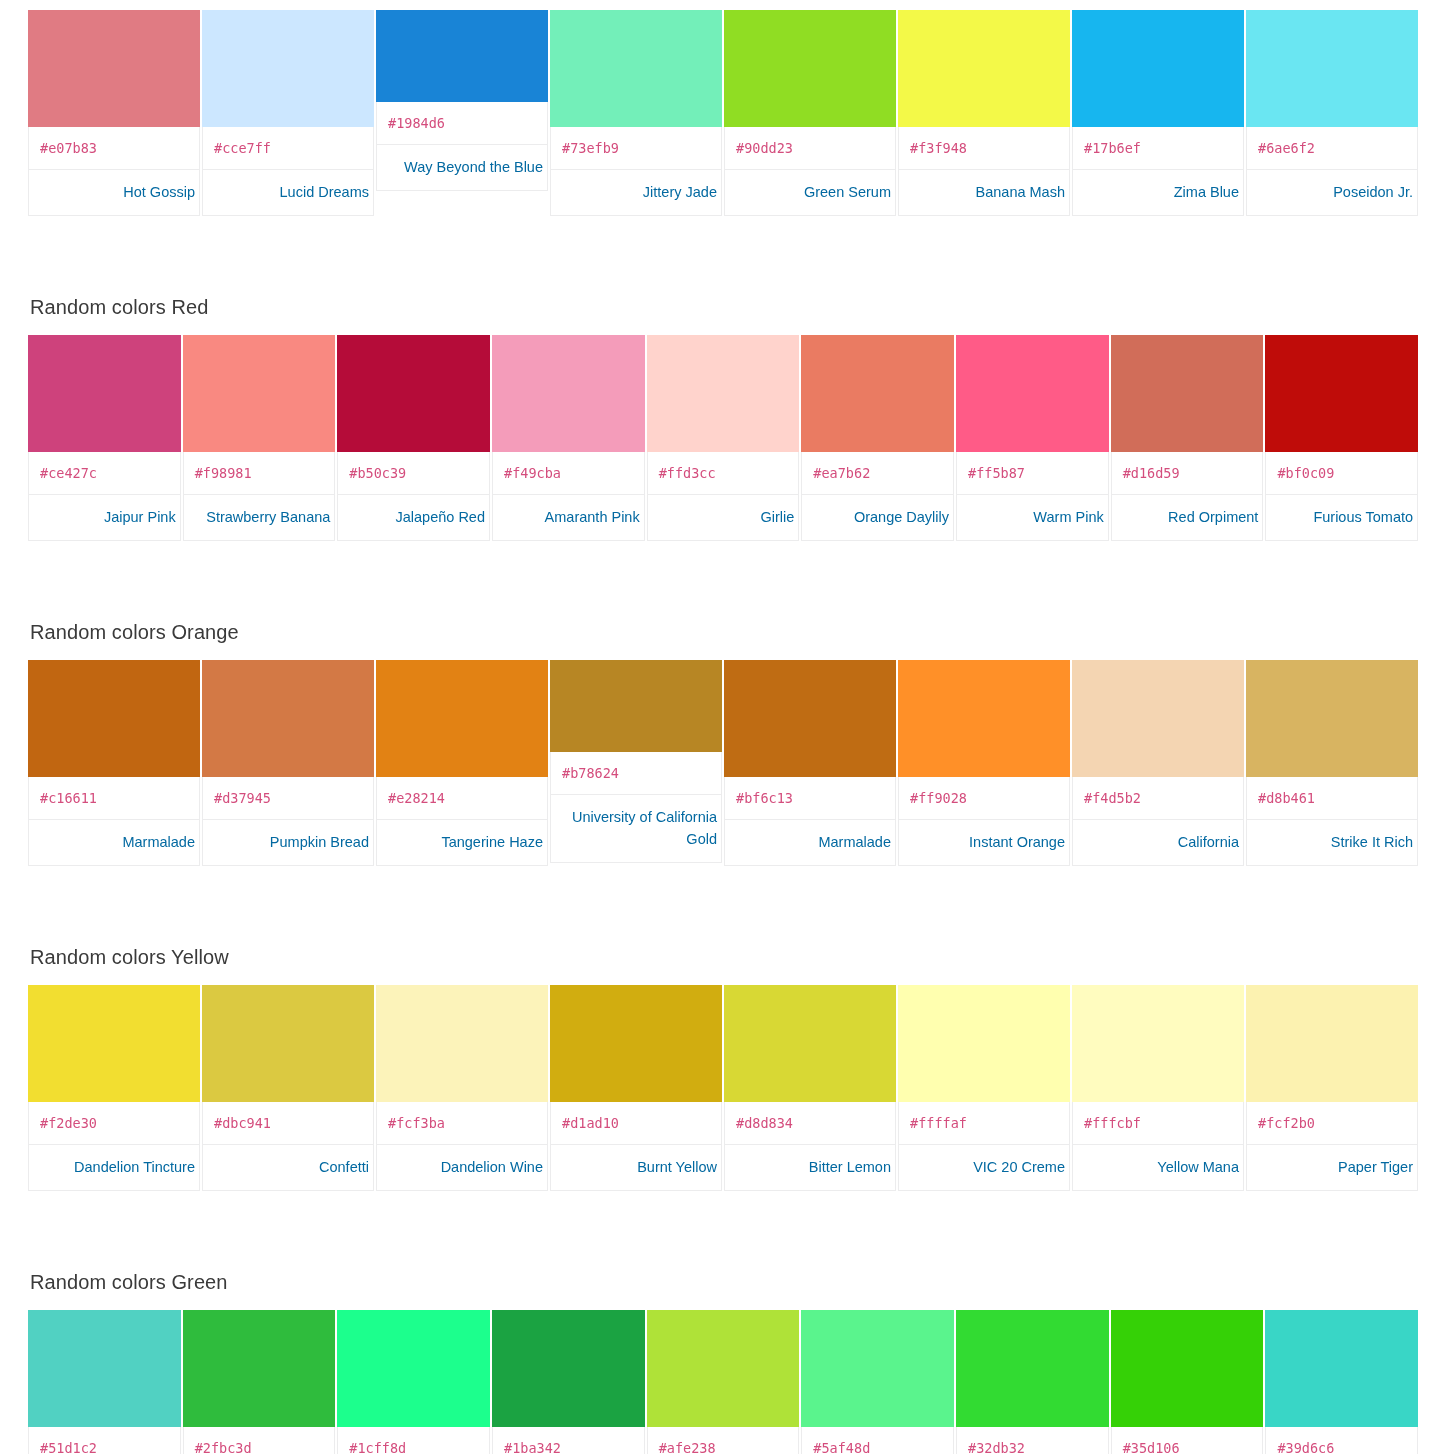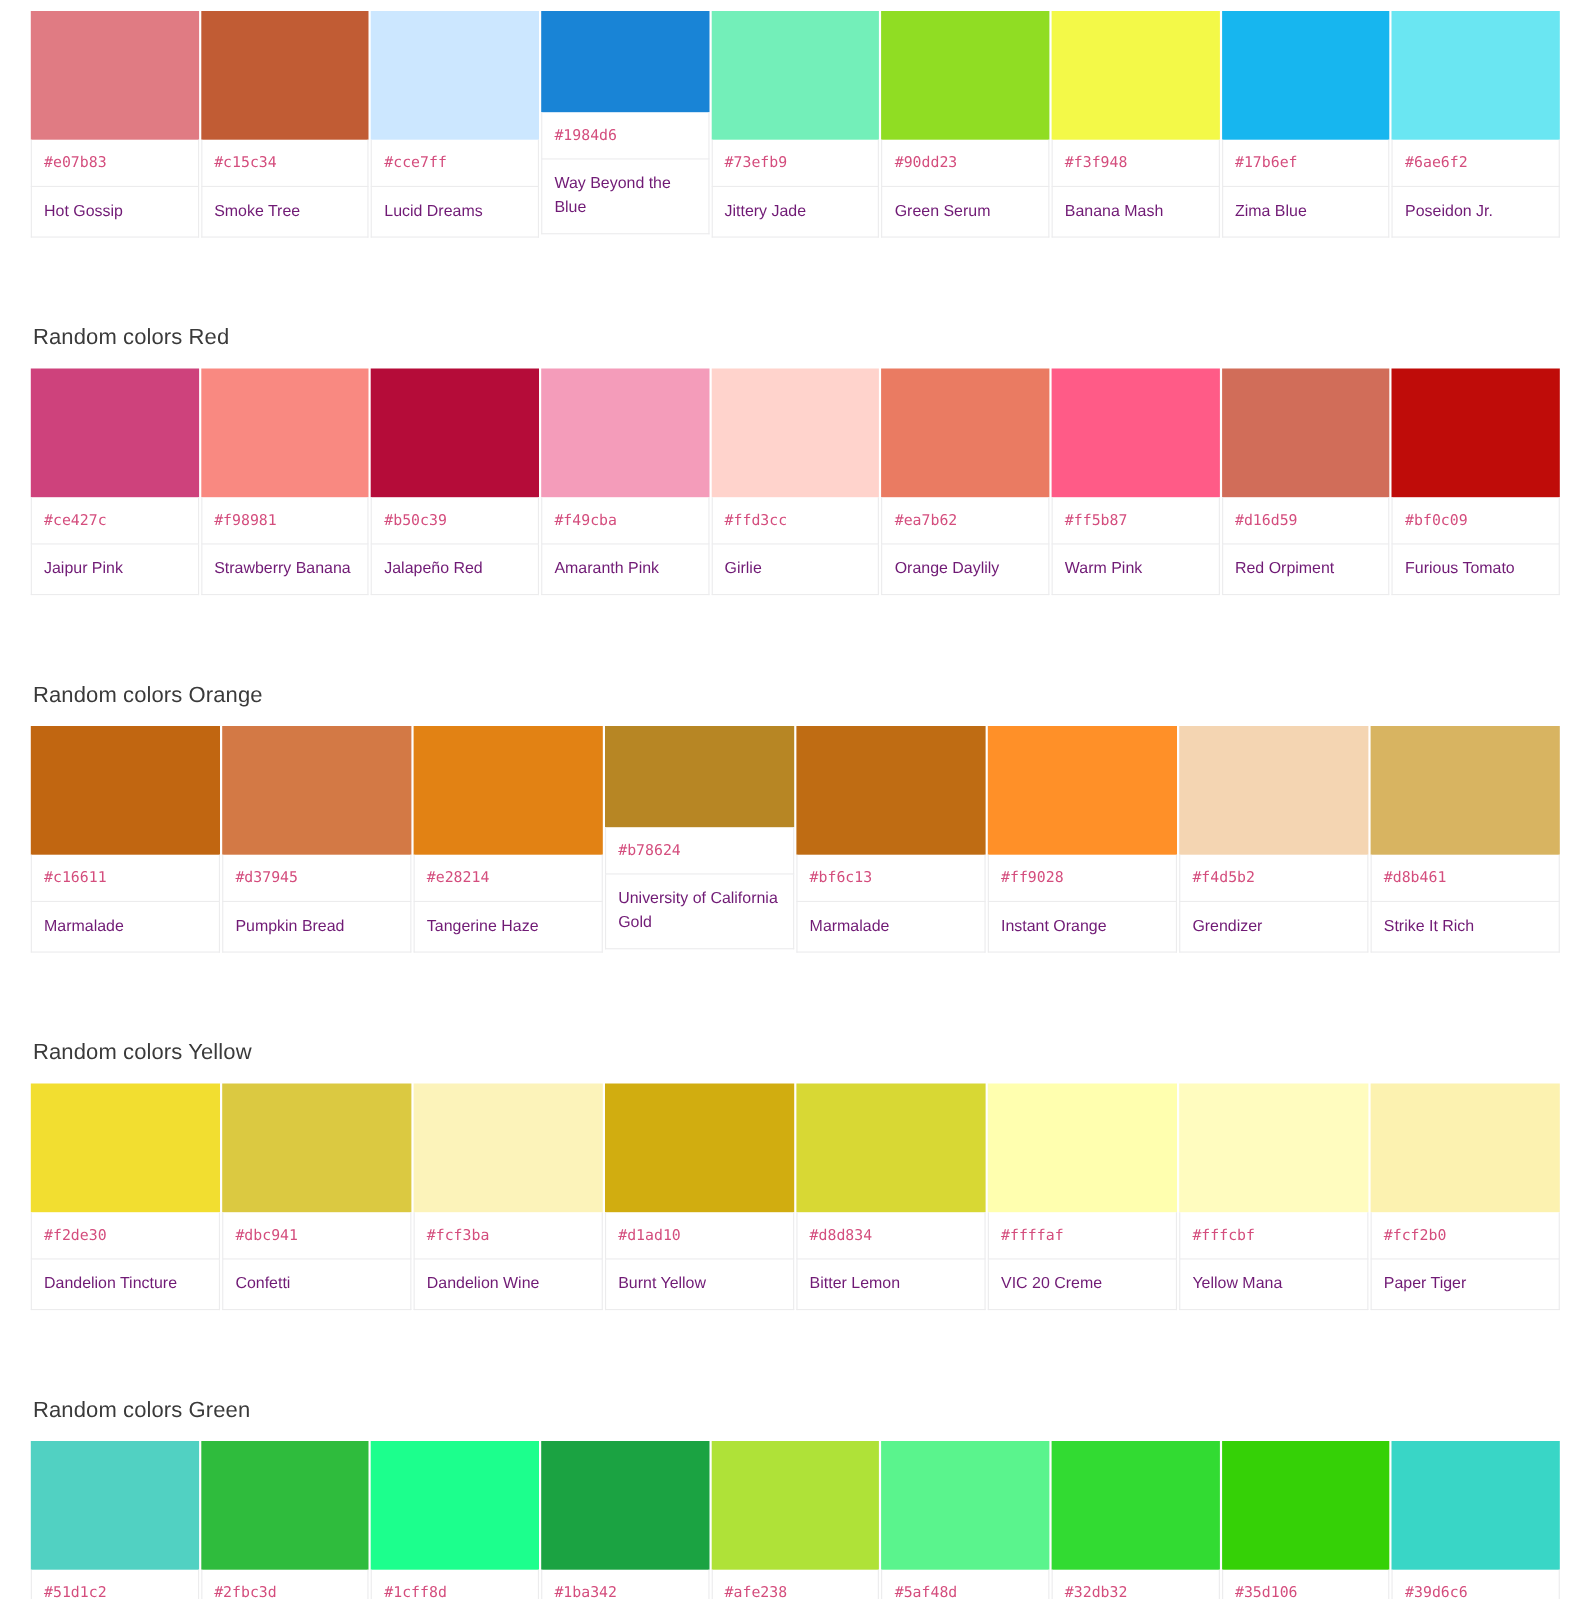--- a/index.html
+++ b/index.html
@@ -77,46 +77,42 @@
   
   .swatch-name {
     border: 1px solid #ececed;
     border-top: none;
     box-sizing: border-box;
     min-height: 44px;
     padding: 11px 4px 12px 11px;
     font-family: "Liberation Sans", sans-serif;
     font-size: 14.5px;
     line-height: 22px;
-    color: #701a75;
+    color: #0369a1;
+    text-align: right;
   }
 
   
   .gap-after-cards { height: 79px; }
   .gap-first       { height: 10px; }
 </style>
 </head>
 <body>
 
 <div class="page">
   <div class="gap-first"></div>
   <div id="sections-root">
       <div class="section">
         <div class="swatch-grid">
           <div class="swatch-card">
             <div class="swatch-color" style="background-color: rgb(224, 123, 131);"></div>
             <div class="swatch-hex">#e07b83</div>
             <div class="swatch-name">Hot Gossip</div>
           </div>
           <div class="swatch-card">
-            <div class="swatch-color" style="background-color: rgb(193, 92, 52);"></div>
-            <div class="swatch-hex">#c15c34</div>
-            <div class="swatch-name">Smoke Tree</div>
-          </div>
-          <div class="swatch-card">
             <div class="swatch-color" style="background-color: rgb(204, 231, 255);"></div>
             <div class="swatch-hex">#cce7ff</div>
             <div class="swatch-name">Lucid Dreams</div>
           </div>
           <div class="swatch-card short">
             <div class="swatch-color" style="background-color: rgb(25, 132, 214);"></div>
             <div class="swatch-hex">#1984d6</div>
             <div class="swatch-name">Way Beyond the Blue</div>
           </div>
           <div class="swatch-card">
@@ -227,21 +223,21 @@
             <div class="swatch-name">Marmalade</div>
           </div>
           <div class="swatch-card">
             <div class="swatch-color" style="background-color: rgb(255, 144, 40);"></div>
             <div class="swatch-hex">#ff9028</div>
             <div class="swatch-name">Instant Orange</div>
           </div>
           <div class="swatch-card">
             <div class="swatch-color" style="background-color: rgb(244, 213, 178);"></div>
             <div class="swatch-hex">#f4d5b2</div>
-            <div class="swatch-name">Grendizer</div>
+            <div class="swatch-name">California</div>
           </div>
           <div class="swatch-card">
             <div class="swatch-color" style="background-color: rgb(216, 180, 97);"></div>
             <div class="swatch-hex">#d8b461</div>
             <div class="swatch-name">Strike It Rich</div>
           </div>
         </div>
       </div>
       <div class="gap-after-cards"></div>
       <div class="section">

